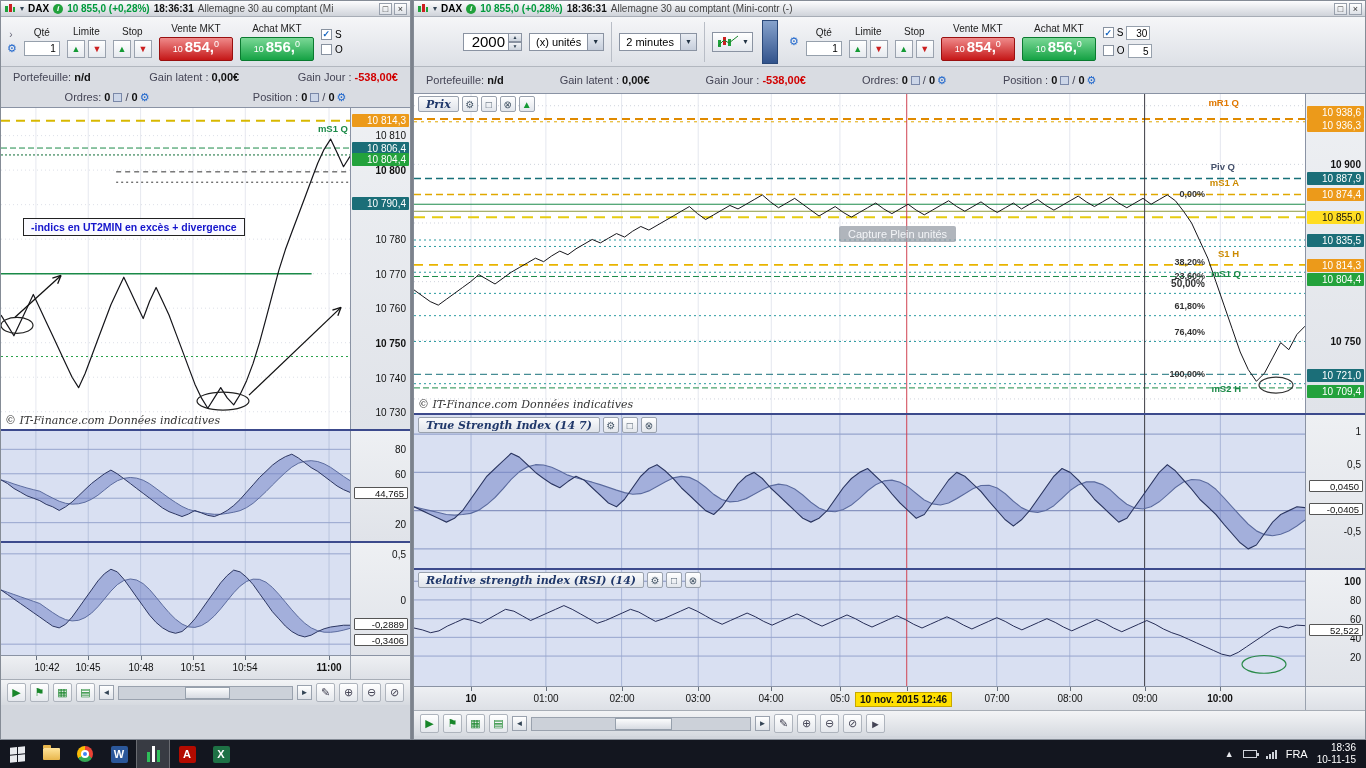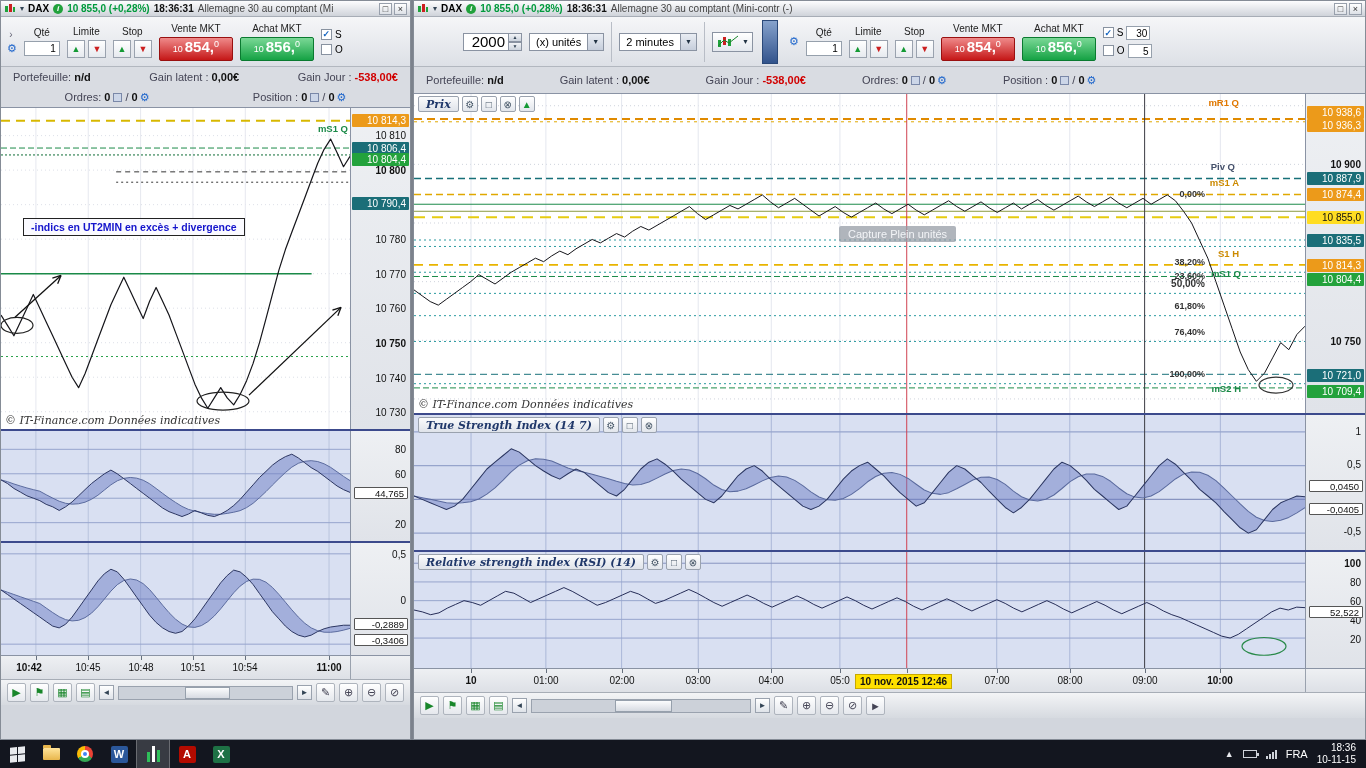--- a/index.html
+++ b/index.html
@@ -313,21 +313,21 @@
         <div class="chip chip-plain" style="top: 4.53226px;">0,5</div>
         <div class="chip chip-plain" style="top: 50.5px;">0</div>
         <div class="chip chip-box" style="top: 75.3226px;">-0,2889</div>
         <div class="chip chip-box" style="top: 90.9516px;">-0,3406</div>
       </div>
   </div>
 
   <div class="time-axis" id="time-left">
       <div class="ta-right-pad"></div>
       <div class="t-tick" style="left: 35px;"></div>
-      <div class="t-label" style="left: 8px; font-weight: bold;">10:42</div>
+      <div class="t-label" style="left: 26px;">10:42</div>
       <div class="t-tick" style="left: 87px;"></div>
       <div class="t-label" style="left: 67px;">10:45</div>
       <div class="t-tick" style="left: 140px;"></div>
       <div class="t-label" style="left: 120px;">10:48</div>
       <div class="t-tick" style="left: 192px;"></div>
       <div class="t-label" style="left: 172px;">10:51</div>
       <div class="t-tick" style="left: 244px;"></div>
       <div class="t-label" style="left: 224px;">10:54</div>
       <div class="t-tick" style="left: 328px;"></div>
       <div class="t-label" style="font-weight: 700; left: 308px;">11:00</div>
@@ -541,21 +541,21 @@
         <div class="chip chip-yellow" style="top: 117.029px;">10 855,0</div>
         <div class="chip chip-teal" style="top: 139.971px;">10 835,5</div>
         <div class="chip chip-orange" style="top: 164.912px;">10 814,3</div>
         <div class="chip chip-green" style="top: 178.794px;">10 804,4</div>
         <div class="chip chip-plain" style="font-weight: 700; top: 240.559px;">10 750</div>
         <div class="chip chip-teal" style="top: 274.676px;">10 721,0</div>
         <div class="chip chip-green" style="top: 291.147px;">10 709,4</div>
       </div>
   </div>
 
-  <div class="chart-row" style="height:137px">
+  <div class="chart-row" style="height:155px">
     <div class="plot plot-ind">
       <svg id="svg-right-tsi" preserveAspectRatio="none" viewBox="0 0 891 133">
           <line x1="57.024" y1="0" x2="57.024" y2="133" stroke="#aab6d8" stroke-width="1"></line>
           <line x1="131.868" y1="0" x2="131.868" y2="133" stroke="#aab6d8" stroke-width="1"></line>
           <line x1="207.603" y1="0" x2="207.603" y2="133" stroke="#aab6d8" stroke-width="1"></line>
           <line x1="284.229" y1="0" x2="284.229" y2="133" stroke="#aab6d8" stroke-width="1"></line>
           <line x1="357.291" y1="0" x2="357.291" y2="133" stroke="#aab6d8" stroke-width="1"></line>
           <line x1="425.89799999999997" y1="0" x2="425.89799999999997" y2="133" stroke="#aab6d8" stroke-width="1"></line>
           <line x1="582.714" y1="0" x2="582.714" y2="133" stroke="#aab6d8" stroke-width="1"></line>
           <line x1="655.776" y1="0" x2="655.776" y2="133" stroke="#aab6d8" stroke-width="1"></line>

